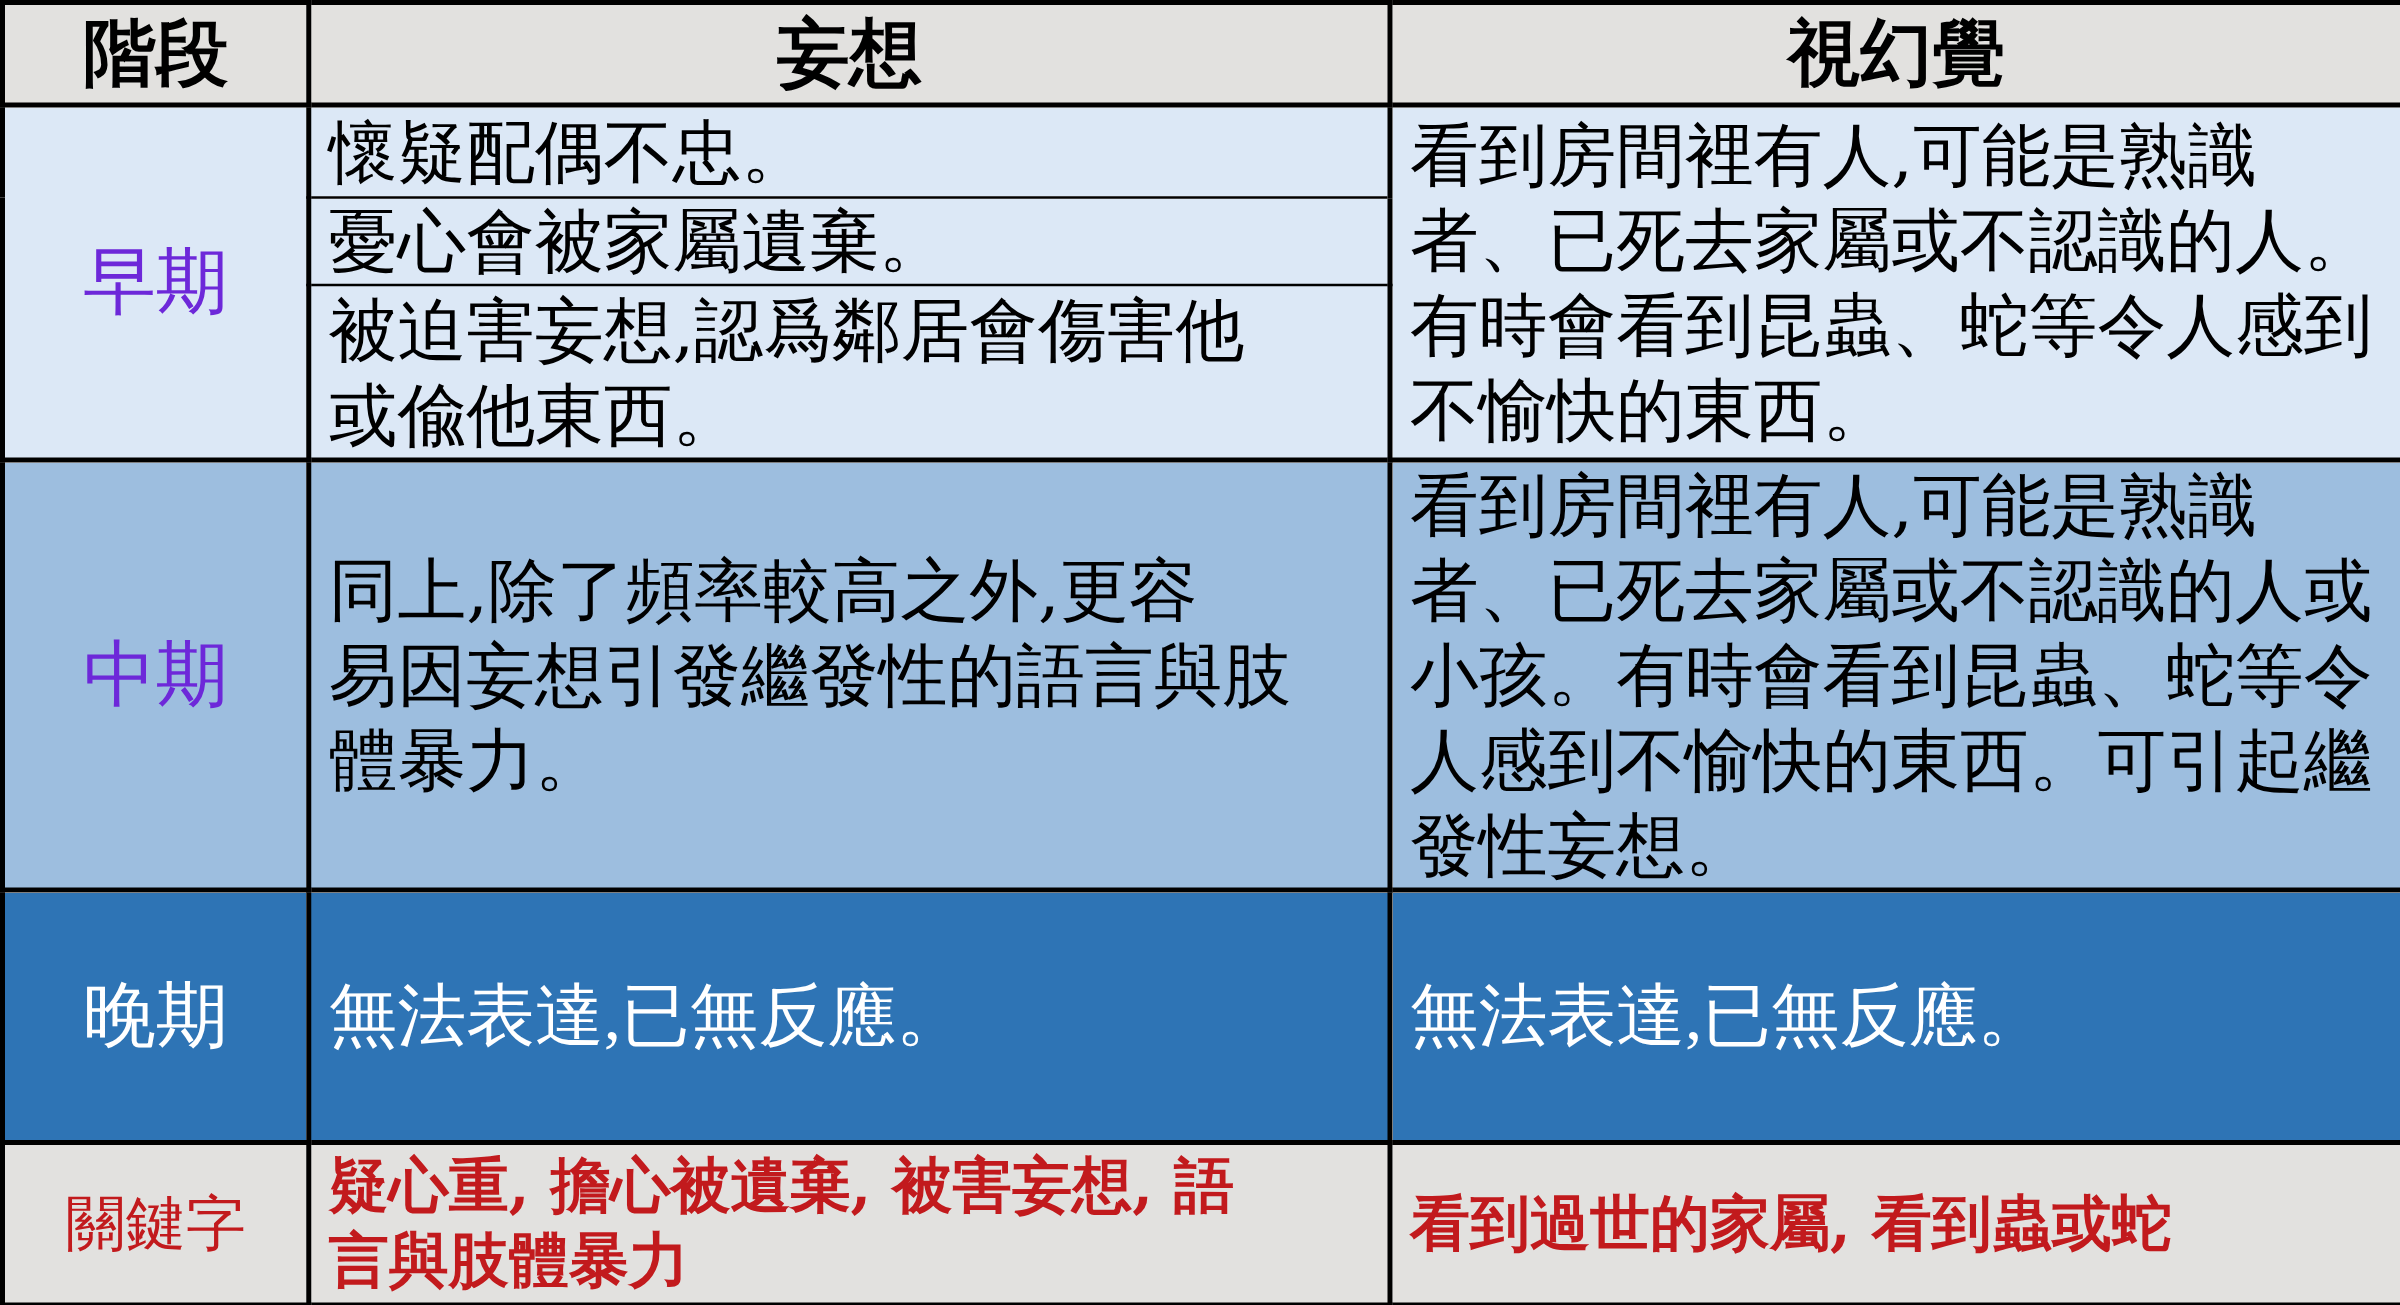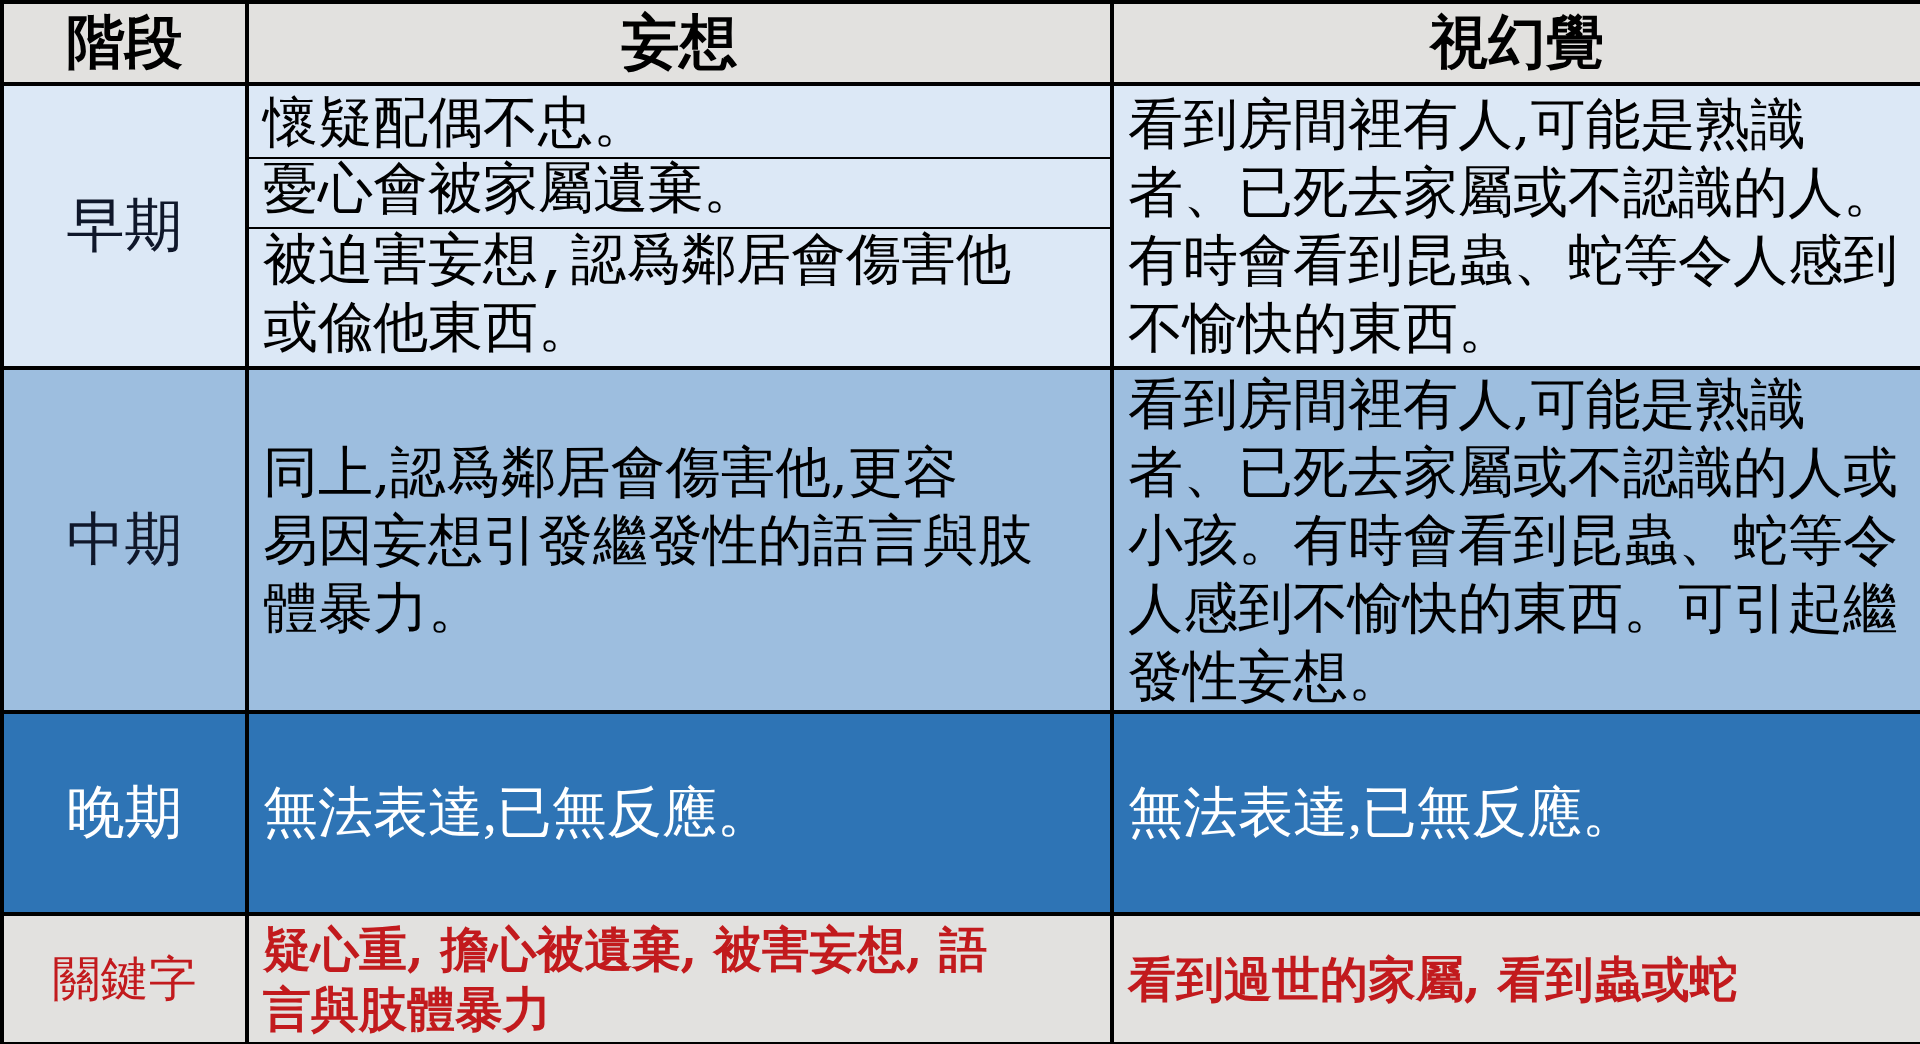--- a/index.html
+++ b/index.html
@@ -26,37 +26,36 @@
     box-sizing: border-box;
     overflow: hidden;
   }
   
   td.sub-divider {
     border-bottom-width: 2px;
     margin-top: 43px;
   }
   td.sub-divider-below {
     border-top-width: 2px;
-    font-family: Liberation Mono, monospace;
   }
 
   .stage-table th {
     background: var(--header_bg, #E2E1DF);
     font-size: 58px;
     font-weight: bold;
     text-align: center;
     vertical-align: middle;
     color: #000;
   }
 
   .label-cell {
     text-align: center;
     vertical-align: middle;
     font-size: 58px;
-    color: #0f172a;
+    color: #6d28d9;
   }
   .body-cell {
     text-align: left;
     vertical-align: middle;
     font-size: 55px;
     line-height: 68px;
     white-space: pre-line;
     color: #000;
   }
 
@@ -119,21 +118,21 @@
   <tr class="row-early-2">
     <td class="body-cell bg-early sub-divider sub-divider-below">憂心會被家屬遺棄。</td>
   </tr>
   <tr class="row-early-3">
     <td class="body-cell bg-early sub-divider-below">被迫害妄想,認爲鄰居會傷害他
 或偸他東西。</td>
   </tr>
 
   <tr class="row-middle">
     <td class="label-cell bg-middle">中期</td>
-    <td class="body-cell bg-middle">同上,認爲鄰居會傷害他,更容
+    <td class="body-cell bg-middle">同上,除了頻率較高之外,更容
 易因妄想引發繼發性的語言與肢
 體暴力。</td>
     <td class="body-cell bg-middle">看到房間裡有人,可能是熟識
 者、已死去家屬或不認識的人或
 小孩。有時會看到昆蟲、蛇等令
 人感到不愉快的東西。可引起繼
 發性妄想。</td>
   </tr>
 
   <tr class="row-late">

